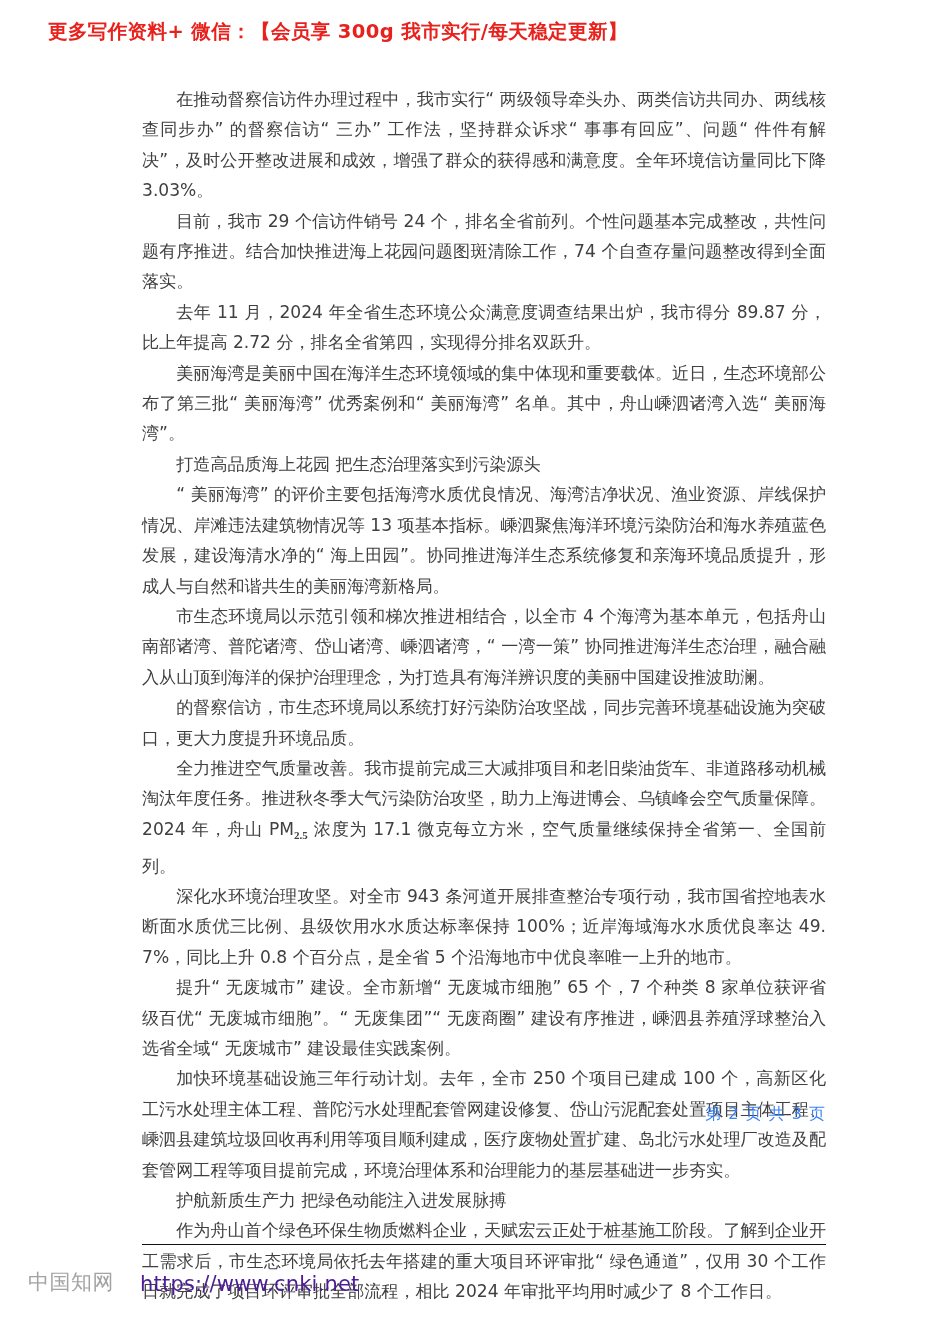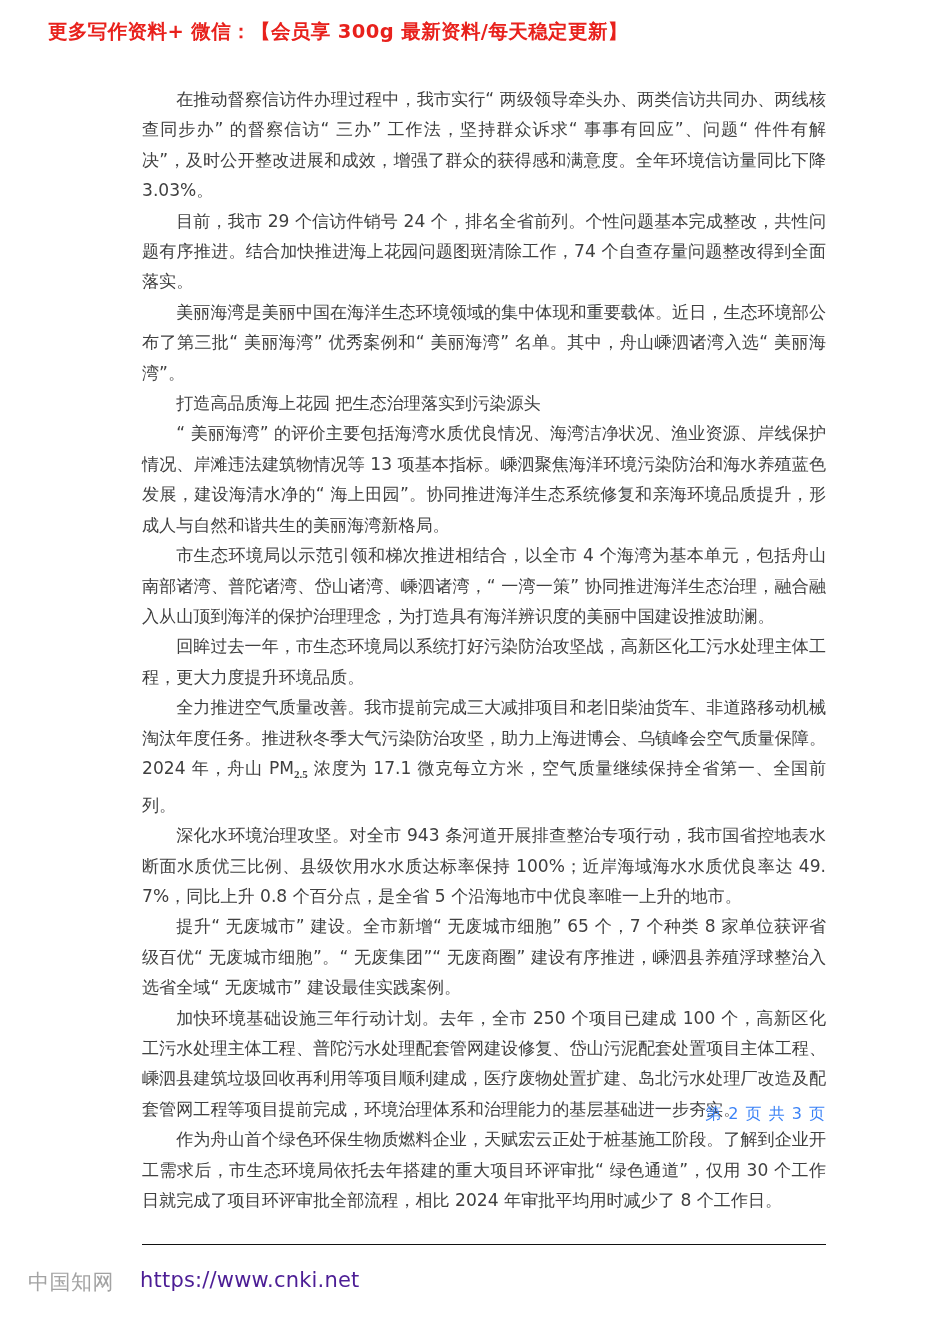--- a/index.html
+++ b/index.html
@@ -81,57 +81,59 @@
     height: 0;
     border-top: 1.6px solid #111111;
   }
 
   
   #cnki-watermark {
     position: absolute;
     left: 28px;
     top: 1268px;
     display: flex;
-    align-items: flex-start;
+    align-items: flex-end;
     gap: 26px;
     color: #a8a8a8;
   }
   #cnki-logo-text {
     font-family: "DejaVu Sans", "Liberation Sans", sans-serif;
     font-size: 21px;
     letter-spacing: 0.5px;
     color: #a3a3a3;
   }
   #cnki-url {
     font-family: "DejaVu Sans", "Liberation Sans", sans-serif;
     font-size: 21px;
     letter-spacing: 0.2px;
     color: #4c1d95;
   }
 </style>
 </head>
 <body>
 
-<div id="promo-banner">更多写作资料+ 微信：【会员享 300g 最新资料/每天稳定更新】</div>
+<div id="promo-banner">更多写作资料+ 微信：【会员享 300g 我市实行/每天稳定更新】</div>
 
 <div id="doc-body">
 
   <p class="para">在推动督察信访件办理过程中，我市实行“ 两级领导牵头办、两类信访共同办、两线核查同步办” 的督察信访“ 三办” 工作法，坚持群众诉求“ 事事有回应”、问题“ 件件有解决”，及时公开整改进展和成效，增强了群众的获得感和满意度。全年环境信访量同比下降 3.03%。</p>
   <p class="para">目前，我市 29 个信访件销号 24 个，排名全省前列。个性问题基本完成整改，共性问题有序推进。结合加快推进海上花园问题图斑清除工作，74 个自查存量问题整改得到全面落实。</p>
+  <p class="para">去年 11 月，2024 年全省生态环境公众满意度调查结果出炉，我市得分 89.87 分，比上年提高 2.72 分，排名全省第四，实现得分排名双跃升。</p>
   <p class="para">美丽海湾是美丽中国在海洋生态环境领域的集中体现和重要载体。近日，生态环境部公布了第三批“ 美丽海湾” 优秀案例和“ 美丽海湾” 名单。其中，舟山嵊泗诸湾入选“ 美丽海湾”。</p>
   <p class="para">打造高品质海上花园 把生态治理落实到污染源头</p>
   <p class="para">“ 美丽海湾” 的评价主要包括海湾水质优良情况、海湾洁净状况、渔业资源、岸线保护情况、岸滩违法建筑物情况等 13 项基本指标。嵊泗聚焦海洋环境污染防治和海水养殖蓝色发展，建设海清水净的“ 海上田园”。协同推进海洋生态系统修复和亲海环境品质提升，形成人与自然和谐共生的美丽海湾新格局。</p>
   <p class="para">市生态环境局以示范引领和梯次推进相结合，以全市 4 个海湾为基本单元，包括舟山南部诸湾、普陀诸湾、岱山诸湾、嵊泗诸湾，“ 一湾一策” 协同推进海洋生态治理，融合融入从山顶到海洋的保护治理理念，为打造具有海洋辨识度的美丽中国建设推波助澜。</p>
-  <p class="para">回眸过去一年，市生态环境局以系统打好污染防治攻坚战，高新区化工污水处理主体工程，更大力度提升环境品质。</p>
+  <p class="para">的督察信访，市生态环境局以系统打好污染防治攻坚战，同步完善环境基础设施为突破口，更大力度提升环境品质。</p>
 
   <p class="para"><span>全力推进空气质量改善。我市提前完成三大减排项目和老旧柴油货车、非道路移动机械淘汰年度任务。推进秋冬季大气污染防治攻坚，助力上海进博会、乌镇峰会空气质量保障。2024 年，舟山 PM</span><span class="sub">2.5</span><span> 浓度为 17.1 微克每立方米，空气质量继续保持全省第一、全国前列。</span></p>
 
   <p class="para">深化水环境治理攻坚。对全市 943 条河道开展排查整治专项行动，我市国省控地表水断面水质优三比例、县级饮用水水质达标率保持 100%；近岸海域海水水质优良率达 49.7%，同比上升 0.8 个百分点，是全省 5 个沿海地市中优良率唯一上升的地市。</p>
   <p class="para">提升“ 无废城市” 建设。全市新增“ 无废城市细胞” 65 个，7 个种类 8 家单位获评省级百优“ 无废城市细胞”。“ 无废集团”“ 无废商圈” 建设有序推进，嵊泗县养殖浮球整治入选省全域“ 无废城市” 建设最佳实践案例。</p>
   <p class="para">加快环境基础设施三年行动计划。去年，全市 250 个项目已建成 100 个，高新区化工污水处理主体工程、普陀污水处理配套管网建设修复、岱山污泥配套处置项目主体工程、嵊泗县建筑垃圾回收再利用等项目顺利建成，医疗废物处置扩建、岛北污水处理厂改造及配套管网工程等项目提前完成，环境治理体系和治理能力的基层基础进一步夯实。</p>
+  <p class="para">护航新质生产力 把绿色动能注入进发展脉搏</p>
   <p class="para">作为舟山首个绿色环保生物质燃料企业，天赋宏云正处于桩基施工阶段。了解到企业开工需求后，市生态环境局依托去年搭建的重大项目环评审批“ 绿色通道”，仅用 30 个工作日就完成了项目环评审批全部流程，相比 2024 年审批平均用时减少了 8 个工作日。</p>
 
 </div>
 
 <div id="page-number">第 2 页 共 3 页</div>
 
 <div id="bottom-rule"></div>
 
 <div id="cnki-watermark">
   <span id="cnki-logo-text">中国知网</span>

